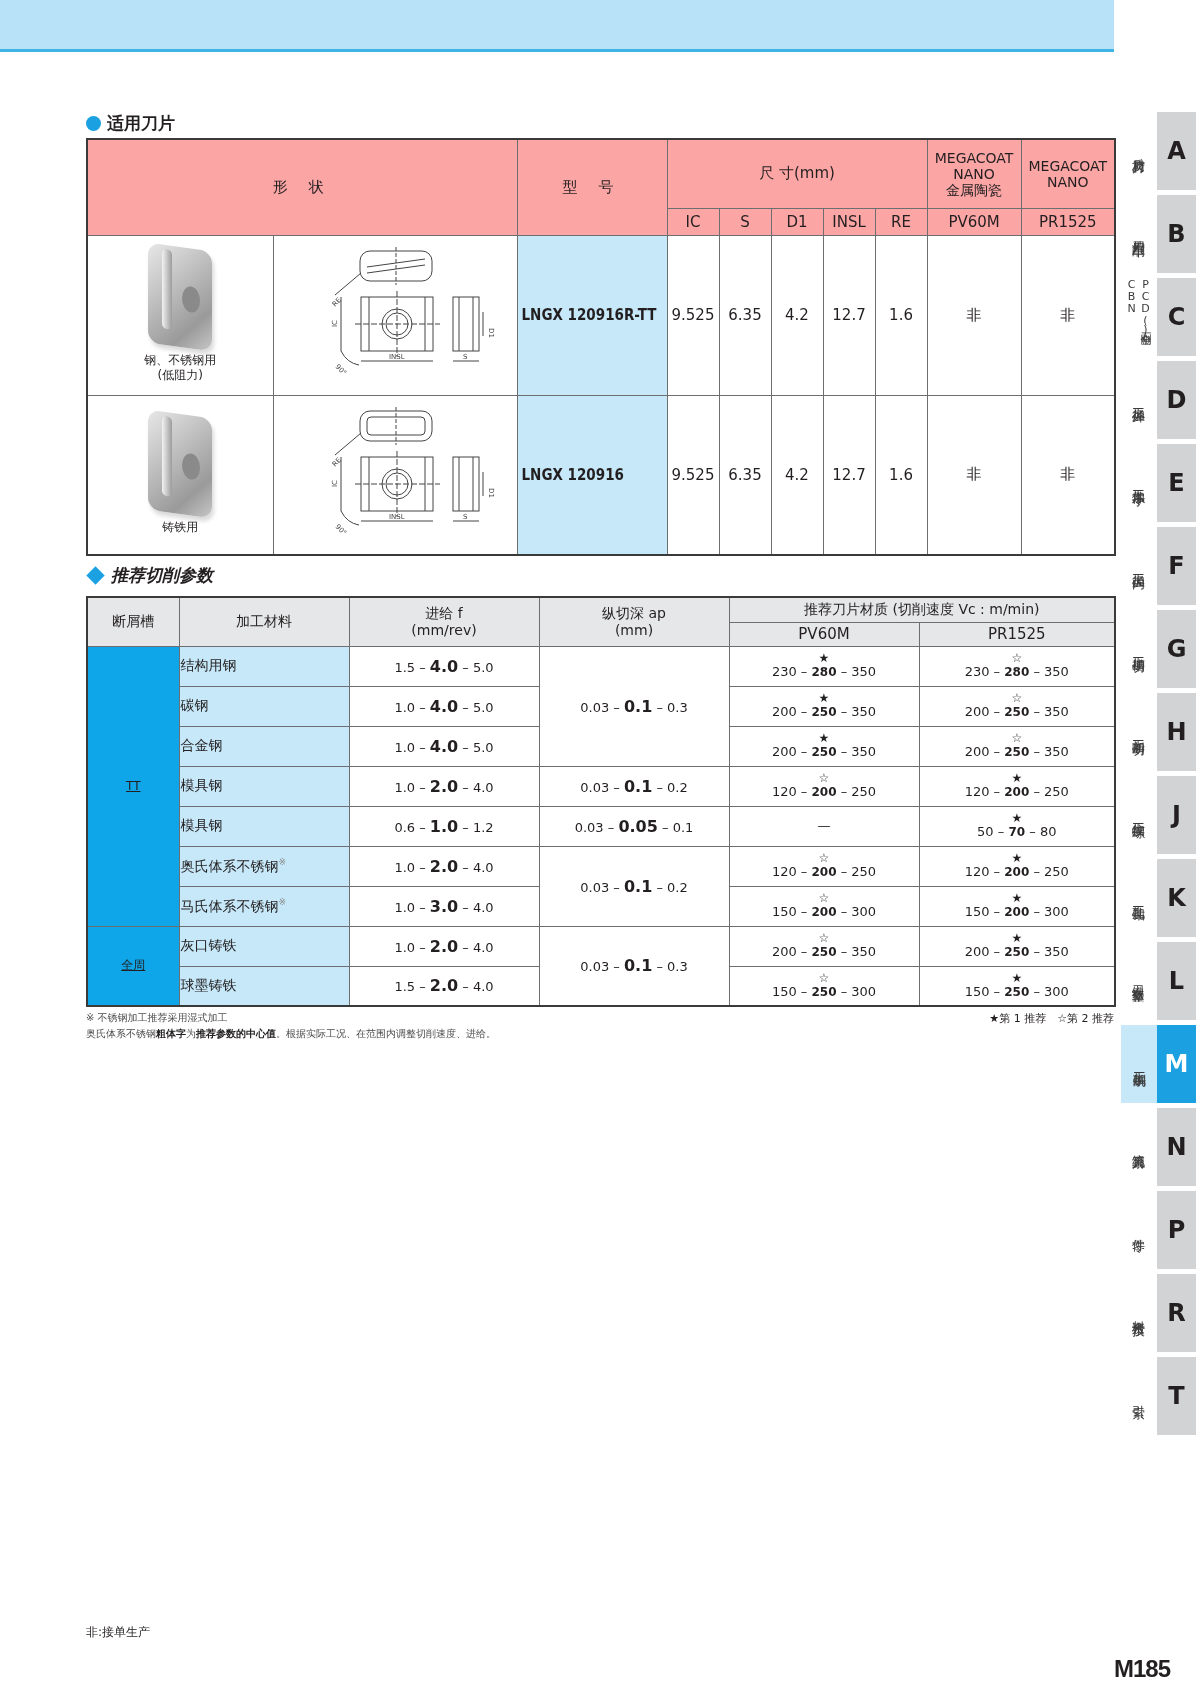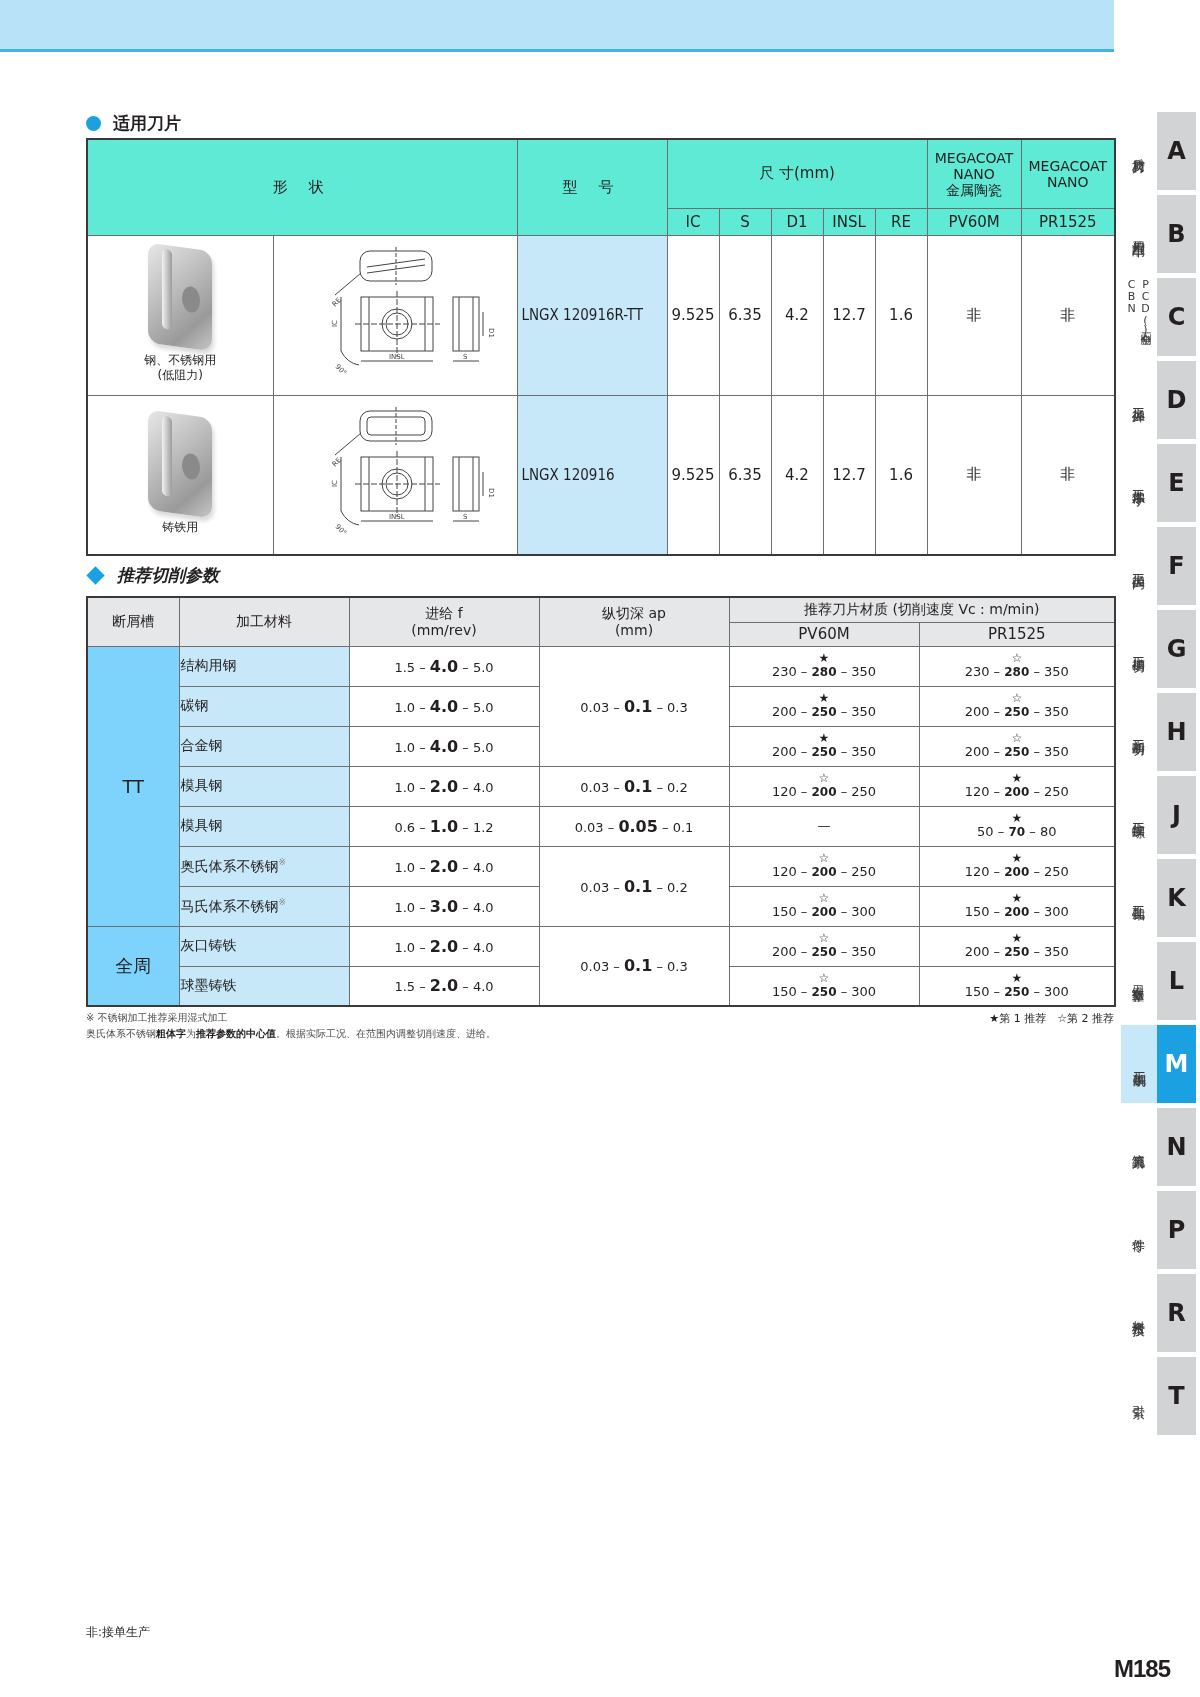--- a/index.html
+++ b/index.html
@@ -1,51 +1,51 @@
 <!DOCTYPE html>
 <html><head>
 <meta charset="utf-8">
 <style>
   * { box-sizing: border-box; margin: 0; padding: 0; }
   html, body { width: 1200px; height: 1697px; background: #ffffff; overflow: hidden; }
   body { position: relative; font-family: "DejaVu Sans", "Liberation Sans", sans-serif; color: #231f20; }
 
   .top-band { position: absolute; left: 0; top: 0; width: 1114px; height: 52px; background: #b7e2f7; border-bottom: 3px solid #3eb4e4; }
 
-  .section-title { position: absolute; left: 86px; font-size: 17px; font-weight: bold; color: #231f20; display: flex; align-items: center; gap: 12px; }
+  .section-title { position: absolute; left: 86px; font-size: 17px; font-weight: bold; color: #231f20; display: flex; align-items: center; gap: 6px; }
   .section-title .dot { width: 15px; height: 15px; border-radius: 50%; background: #1ba1e2; display: inline-block; }
   .section-title .diamond { width: 13px; height: 13px; background: #1ba1e2; transform: rotate(45deg); display: inline-block; margin: 0 3px; }
 
   table { border-collapse: collapse; position: absolute; table-layout: fixed; }
   td, th { border: 1px solid #6d6e70; text-align: center; vertical-align: middle; font-weight: normal; }
 
   
   .insert-table { left: 86px; top: 138px; width: 1028px; border: 2px solid #3a3a3a; font-size: 15px; }
-  .insert-table th { background: #5eead4; color: #231f20; }
+  .insert-table th { background: #fca5a5; color: #231f20; }
   .insert-table .hdr-shape { height: 96px; letter-spacing: 8px; font-size: 15px; }
   .insert-table .hdr-small { font-size: 14px; line-height: 16px; }
   .insert-table .sub-hdr th { height: 27px; font-size: 15px; }
   .insert-table .prod-row td { height: 160px; font-size: 15px; }
-  .insert-table .model-cell { background: #c6e8f9; font-weight: normal; text-align: left; padding-left: 4px; font-size: 15px; white-space: nowrap; font-family: "DejaVu Sans Condensed", "Liberation Sans", sans-serif; }
+  .insert-table .model-cell { background: #c6e8f9; font-weight: bold; text-align: left; padding-left: 4px; font-size: 15px; white-space: nowrap; font-family: "DejaVu Sans Condensed", "Liberation Sans", sans-serif; }
   .photo-cell { position: relative; }
   .photo { width: 64px; height: 100px; margin: 0 auto 6px; border-radius: 12px;
     background: linear-gradient(135deg, #e8e8e8 0%, #bfbfbf 40%, #9a9a9a 75%, #c8c8c8 100%);
     position: relative; transform: skewY(8deg); box-shadow: 2px 4px 4px rgba(0,0,0,0.15); }
   .photo::before { content: ""; position: absolute; left: 14px; top: 4px; width: 10px; height: 80px; border-radius: 6px; background: linear-gradient(90deg, #f2f2f2, #9c9c9c); }
   .photo::after { content: ""; position: absolute; left: 34px; top: 38px; width: 18px; height: 26px; border-radius: 50%; background: #8a8a8a; }
   .photo-label { font-size: 12px; line-height: 15px; color: #231f20; }
   .drawing-cell svg { display: block; margin: 0 auto; }
 
   
   .cut-table { left: 86px; top: 596px; width: 1028px; border: 2px solid #3a3a3a; font-size: 14px; }
   .cut-table th { background: #e6e7e8; font-size: 14px; line-height: 17px; }
   .cut-table .h1 th { height: 25px; }
   .cut-table .h2 th { height: 24px; font-size: 15px; }
   .cut-table td { height: 40px; font-size: 13px; color: #231f20; }
-  .cut-table td.chip { background: #7dd3fc; font-size: 18px; }
+  .cut-table td.chip { background: #0ea5e9; font-size: 12px; text-decoration: underline; }
   .cut-table td.mat { background: #c6e8f9; text-align: left; padding-left: 1px; font-size: 14px; }
   .mat sup { font-size: 9px; color: #888; }
   .num b { font-size: 16px; font-weight: bold; }
   .speed { line-height: 16px; }
   .speed .star { display: block; font-size: 12px; line-height: 12px; }
   .speed b { font-size: 12px; }
 
   .footnote { position: absolute; left: 86px; font-size: 10px; color: #4d4d4f; }
   .legend { position: absolute; right: 86px; top: 1011px; font-size: 11px; color: #231f20; }
 

